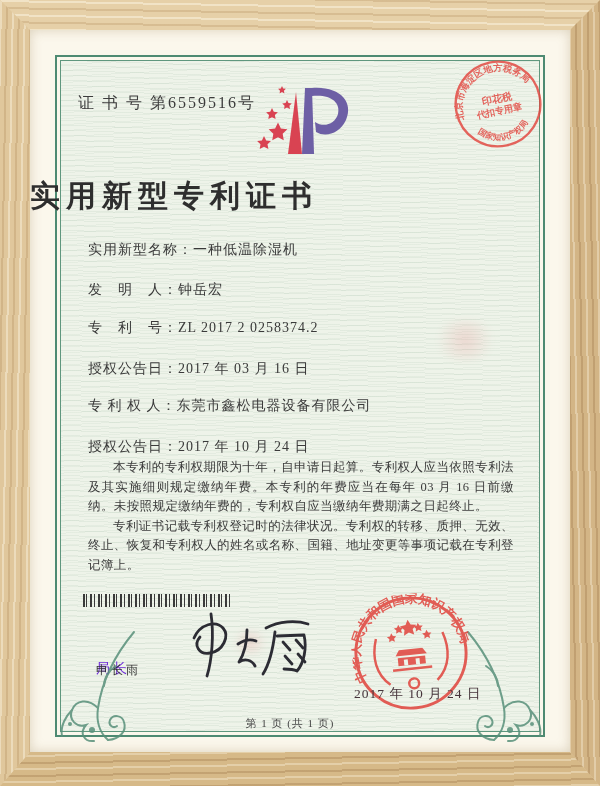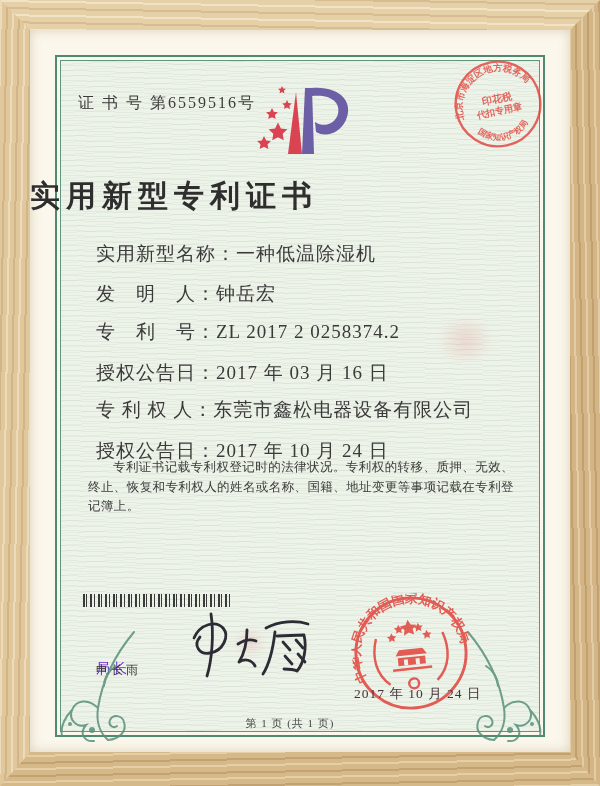--- a/index.html
+++ b/index.html
@@ -34,21 +34,21 @@
       repeating-linear-gradient(2deg, rgba(115,158,128,.10) 0 1px, rgba(0,0,0,0) 1px 5px),
       repeating-linear-gradient(-3deg, rgba(115,158,128,.08) 0 1px, rgba(0,0,0,0) 1px 6px),
       #eef3e9;}
   
   .abs{position:absolute;z-index:3;}
   .cert-number{left:78px;top:93px;font-size:16px;letter-spacing:2px;color:#3c3c3c;font-family:Liberation Serif, serif;}
   .logo{left:242px;top:74px;}
   .tax-stamp{left:452px;top:58px;width:92px;height:92px;transform:rotate(-12deg);z-index:6;}
   .title{left:30px;top:176px;width:540px;text-align:left;font-size:30px;font-weight:bold;
     letter-spacing:6px;color:#2e2e2e;}
-  .field{font-size:19px;color:#3a3a3a;letter-spacing:1px;left:88px;white-space:nowrap;margin-left:8px;}
+  .field{font-size:14px;color:#3a3a3a;letter-spacing:1px;left:88px;white-space:nowrap;}
   .f0{top:241px}.f1{top:281px}.f2{top:319px}.f3{top:360px}.f4{top:397px}.f5{top:438px}
   .body-text{left:88px;top:458px;width:426px;font-size:12.5px;line-height:19.5px;
     color:#3b3b3b;text-align:justify;letter-spacing:.4px;}
   .body-text p{margin:0;text-indent:2em;}
   .barcode{left:83px;top:594px;width:150px;height:13px;
     background:repeating-linear-gradient(90deg,#3a3a3a 0 2px,rgba(0,0,0,0) 2px 3px,#3a3a3a 3px 4px,rgba(0,0,0,0) 4px 7px,#3a3a3a 7px 9px,rgba(0,0,0,0) 9px 11px,#3a3a3a 11px 12px,rgba(0,0,0,0) 12px 15px);}
   .director-title{left:96px;top:660px;font-size:14px;color:#6d28d9;letter-spacing:3px;}
   .director-name{left:96px;top:662px;font-size:12px;color:#333;letter-spacing:3px;}
   .signature{left:182px;top:608px;}
   .red-seal{left:352px;top:594px;width:118px;height:118px;transform:rotate(-6deg);z-index:4;}
@@ -116,20 +116,21 @@
 <div class="abs title">实用新型专利证书</div>
 
 <div class="abs field f0"><span>实用新型名称：</span><span>一种低温除湿机</span></div>
 <div class="abs field f1"><span>发　明　人：</span><span>钟岳宏</span></div>
 <div class="abs field f2"><span>专　利　号：</span><span>ZL 2017 2 0258374.2</span></div>
 <div class="abs field f3"><span>授权公告日：</span><span>2017 年 03 月 16 日</span></div>
 <div class="abs field f4"><span>专 利 权 人：</span><span>东莞市鑫松电器设备有限公司</span></div>
 <div class="abs field f5"><span>授权公告日：</span><span>2017 年 10 月 24 日</span></div>
 
 <div class="abs body-text">
+  <p>本专利的专利权期限为十年，自申请日起算。专利权人应当依照专利法及其实施细则规定缴纳年费。本专利的年费应当在每年 03 月 16 日前缴纳。未按照规定缴纳年费的，专利权自应当缴纳年费期满之日起终止。</p>
   <p>专利证书记载专利权登记时的法律状况。专利权的转移、质押、无效、终止、恢复和专利权人的姓名或名称、国籍、地址变更等事项记载在专利登记簿上。</p>
 </div>
 
 <div class="abs barcode"></div>
 
 <div class="abs director-title">局长</div>
 <div class="abs director-name">申长雨</div>
 
 <div class="abs signature">
   <svg width="134" height="80" viewBox="0 0 134 80">

